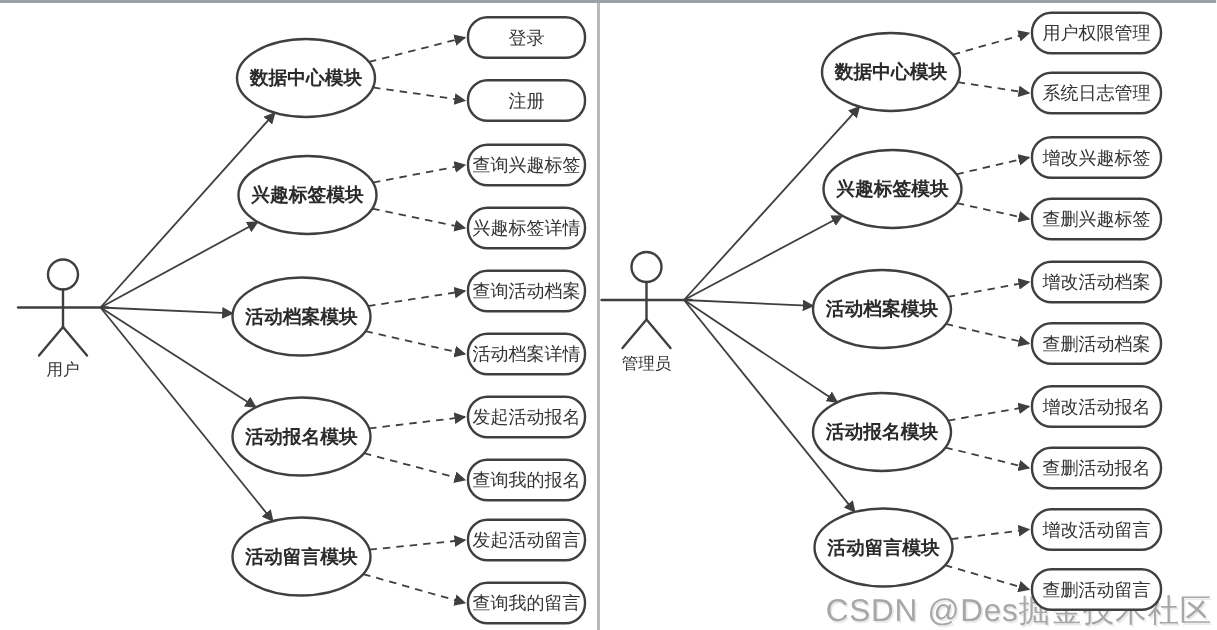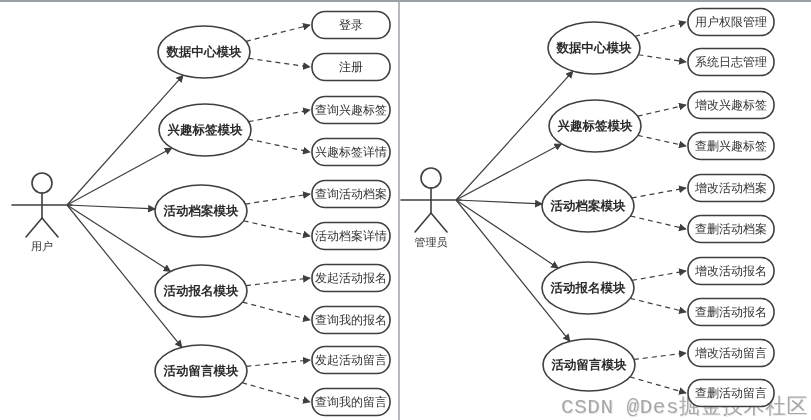--- a/index.html
+++ b/index.html
@@ -18,21 +18,20 @@
     position:absolute;left:398px;top:0;width:2px;height:420px;
     background:#b6b9bd;z-index:1;
   }
   .watermark{
     position:absolute;right:3px;bottom:0px;
     font-size:21px;line-height:24px;
     color:#a0a0a0;opacity:.92;
     letter-spacing:.5px;white-space:nowrap;
     z-index:1;
     text-shadow:1px 1px 0 rgba(160,160,160,.25);
-    font-family:Liberation Mono, monospace;
   }
   svg.diagram{position:absolute;left:0;top:0;z-index:2;}
   .shape{fill:#ffffff;stroke:#3f3f3f;stroke-width:1.6;}
   .stick{stroke:#3f3f3f;stroke-width:1.6;fill:none;stroke-linecap:round;}
   .assoc{stroke:#3f3f3f;stroke-width:1.2;fill:none;}
   .dep{stroke:#3f3f3f;stroke-width:1.2;fill:none;stroke-dasharray:5 4;}
   .module-label{font-size:12.5px;font-weight:bold;fill:#2b2b2b;text-anchor:middle;}
   .usecase-label{font-size:12px;fill:#333333;text-anchor:middle;}
   .actor-label{font-size:11px;fill:#333333;text-anchor:middle;}
 </style>

